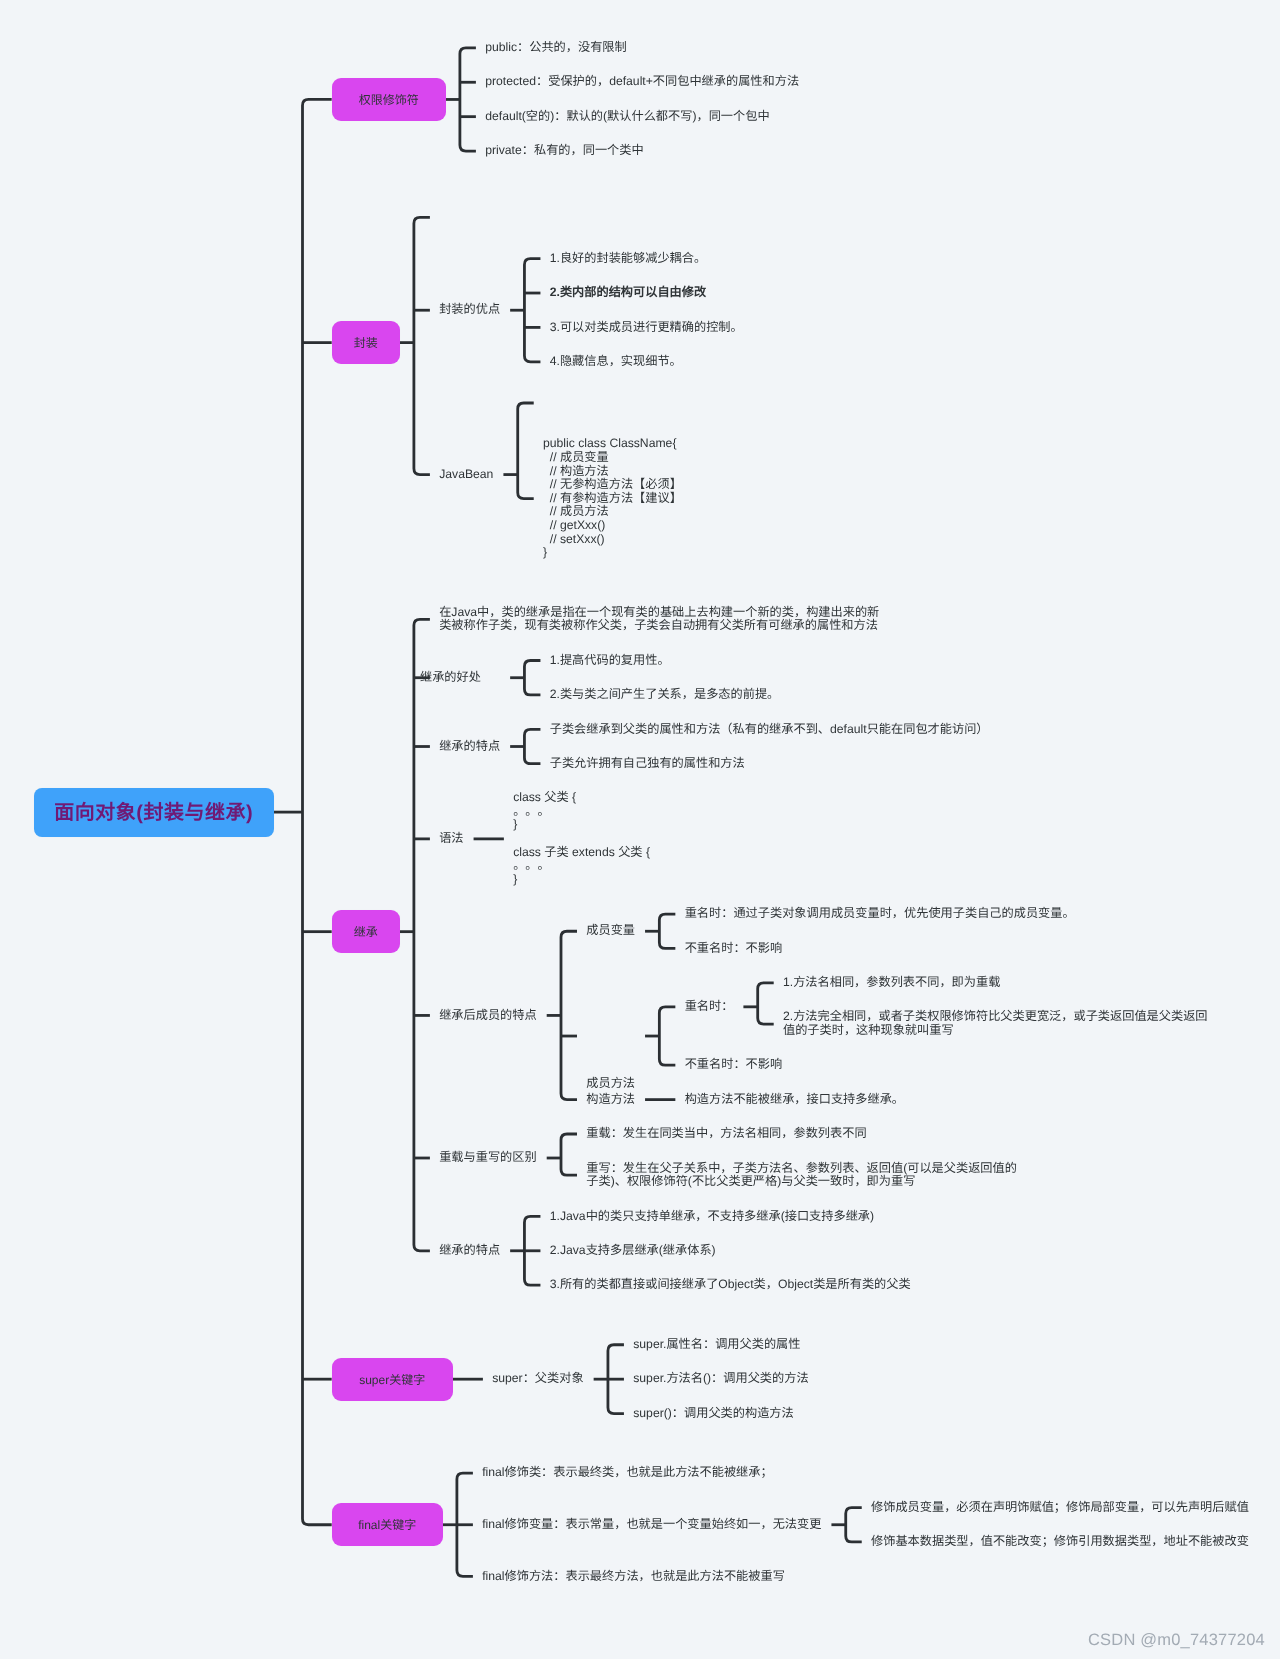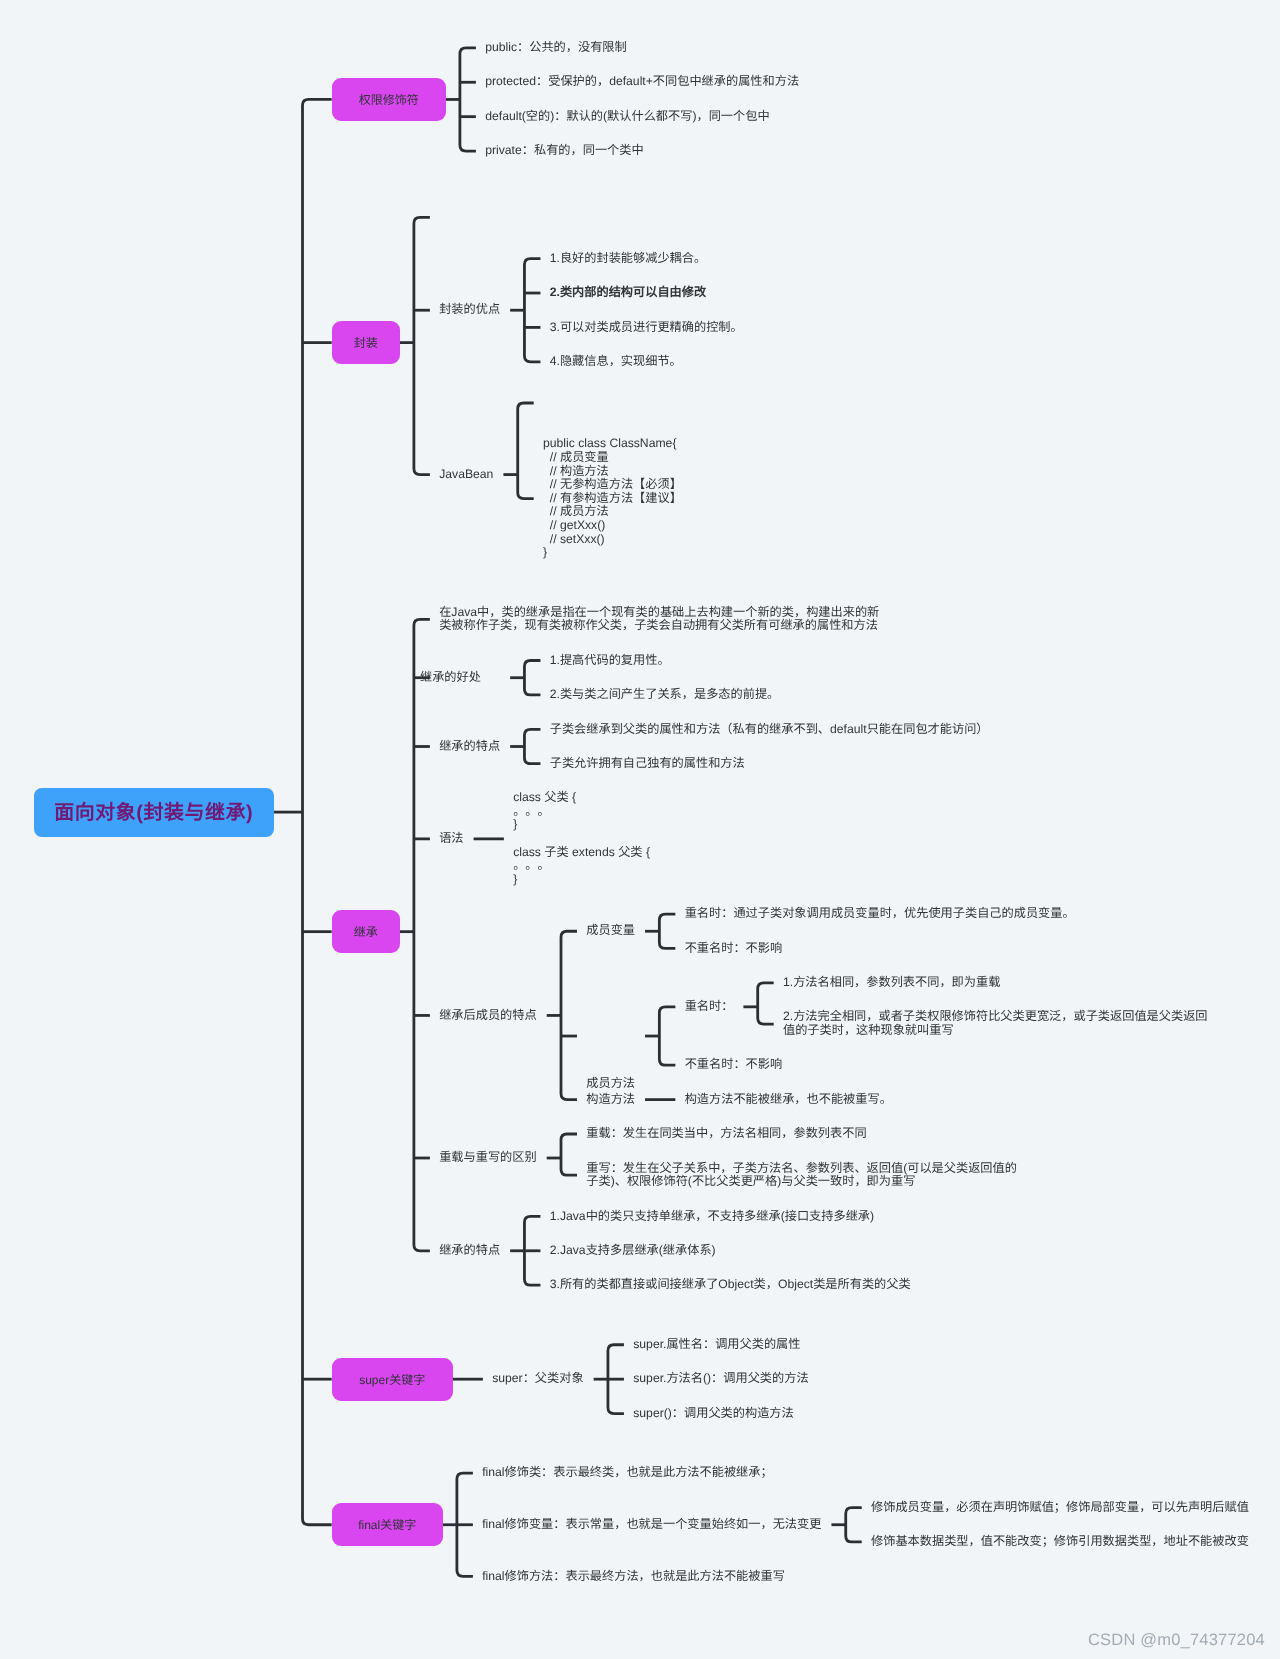--- a/index.html
+++ b/index.html
@@ -144,21 +144,21 @@
     <div class="lbl" style="left: 586.3px; top: 924.453px;">成员变量</div>
     <div class="lbl" style="left: 684.65px; top: 907.256px;">重名时：通过子类对象调用成员变量时，优先使用子类自己的成员变量。</div>
     <div class="lbl" style="left: 684.65px; top: 941.65px;">不重名时：不影响</div>
     <div class="lbl" style="left: 586.3px; top: 1029.23px; margin-top: 48px;">成员方法</div>
     <div class="lbl" style="left: 684.65px; top: 1000.04px;">重名时：</div>
     <div class="lbl" style="left: 783px; top: 976.044px;">1.方法名相同，参数列表不同，即为重载</div>
     <div class="lbl" style="left: 783px; top: 1010.44px;">2.方法完全相同，或者子类权限修饰符比父类更宽泛，或子类返回值是父类返回
 值的子类时，这种现象就叫重写</div>
     <div class="lbl" style="left: 684.65px; top: 1058.42px;">不重名时：不影响</div>
     <div class="lbl" style="left: 586.3px; top: 1092.82px;">构造方法</div>
-    <div class="lbl" style="left: 684.65px; top: 1092.82px;">构造方法不能被继承，也不能被重写。</div>
+    <div class="lbl" style="left: 684.65px; top: 1092.82px;">构造方法不能被继承，接口支持多继承。</div>
     <div class="lbl" style="left: 439.2px; top: 1151.21px;">重载与重写的区别</div>
     <div class="lbl" style="left: 586.3px; top: 1127.21px;">重载：发生在同类当中，方法名相同，参数列表不同</div>
     <div class="lbl" style="left: 586.3px; top: 1161.61px;">重写：发生在父子关系中，子类方法名、参数列表、返回值(可以是父类返回值的
 子类)、权限修饰符(不比父类更严格)与父类一致时，即为重写</div>
     <div class="lbl" style="left: 439.2px; top: 1243.99px;">继承的特点</div>
     <div class="lbl" style="left: 549.737px; top: 1209.59px;">1.Java中的类只支持单继承，不支持多继承(接口支持多继承)</div>
     <div class="lbl" style="left: 549.737px; top: 1243.99px;">2.Java支持多层继承(继承体系)</div>
     <div class="lbl" style="left: 549.737px; top: 1278.38px;">3.所有的类都直接或间接继承了Object类，Object类是所有类的父类</div>
     <div class="l1-box" style="width: 121px; height: 43px; left: 331.7px; top: 1357.67px;">super关键字</div>
     <div class="lbl" style="left: 492.2px; top: 1372.37px;">super：父类对象</div>

